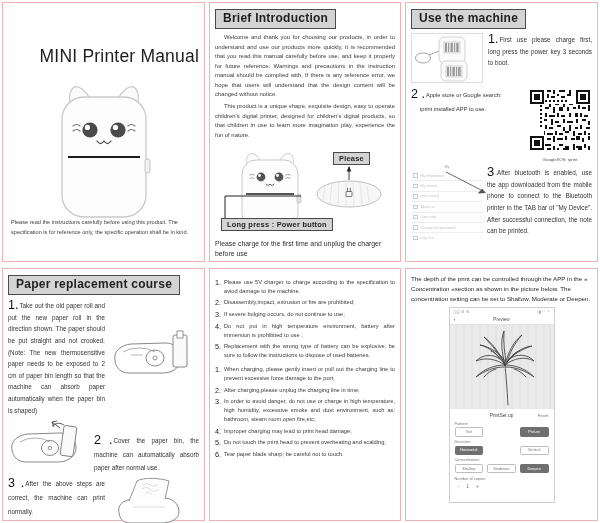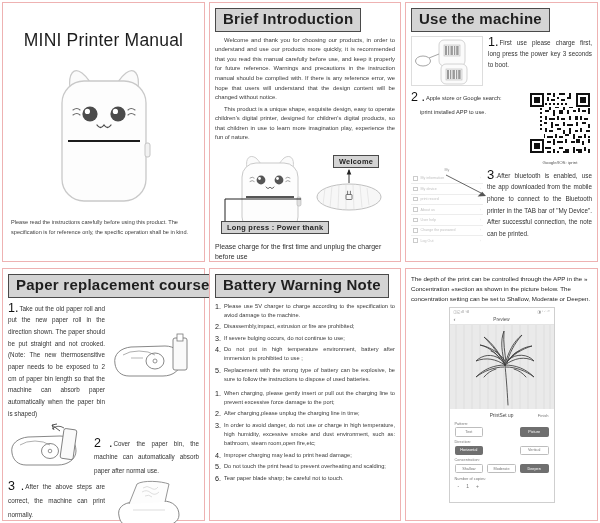--- a/index.html
+++ b/index.html
@@ -20,21 +20,21 @@
   .p-br{left:405px;top:268px; width:193px;height:253px;}
 
   .inner{position:absolute;left:5px;top:5px;right:5px;bottom:5px;}
 
   
   .chip{
     display:inline-block;
     background:#d4d4d4;
     border:1.3px solid #4a4a4a;
     padding:1px 7px 2px 7px;
-    font-size:15px;
+    font-size:12px;
     font-weight:700;
     letter-spacing:.25px;
     color:#1f1f1f;
     line-height:1.25;
     white-space:nowrap;
   }
   .chip.small{font-size:7.4px;padding:1px 5px;border-width:1.1px;font-weight:600;}
 
   
   .body-txt{font-size:5.9px;line-height:1.62;text-align:justify;color:#3a3a3a;}
@@ -89,21 +89,21 @@
   .hint-line{font-size:6.9px;line-height:1.45;color:#2d2d2d;}
   .deep-txt{font-size:6.2px;line-height:1.58;color:#272727;}
 </style>
 </head>
 <body>
 
 <div class="sheet">
 
   <div class="panel p-tl">
     <div class="inner">
-      <div class="big-title" style="margin-top:22px;">MINI Printer Manual</div>
+      <div class="big-title" style="margin-top:38px;text-align:right;">MINI Printer Manual</div>
 
       <div style="display:flex;justify-content:center;margin-top:8px;">
         <svg class="cat-svg" width="104" height="148" viewBox="0 0 104 148">
 
           <path d="M18 30 C16 14 22 8 30 14 C35 18 39 24 41 30 Z" fill="#fbfbfb" stroke="#c9c9c9" stroke-width="1.2"></path>
           <path d="M86 30 C88 14 82 8 74 14 C69 18 65 24 63 30 Z" fill="#fbfbfb" stroke="#c9c9c9" stroke-width="1.2"></path>
 
           <rect x="10" y="22" width="84" height="120" rx="22" ry="22" fill="#fdfdfd" stroke="#c9c9c9" stroke-width="1.3"></rect>
 
           <rect x="93" y="84" width="5" height="14" rx="2" fill="#f2f2f2" stroke="#c4c4c4" stroke-width="1"></rect>
@@ -152,40 +152,40 @@
           <path d="M15 29 q2.4 -1.8 4.2 0 M15 32.4 q2.4 -1.8 4.2 0" stroke="#777" stroke-width=".7" fill="none" stroke-linecap="round"></path>
           <path d="M55 29 q-2.4 -1.8 -4.2 0 M55 32.4 q-2.4 -1.8 -4.2 0" stroke="#777" stroke-width=".7" fill="none" stroke-linecap="round"></path>
           <path d="M31 38 q2 3 4 0 q2 3 4 0" stroke="#555" stroke-width=".9" fill="none" stroke-linecap="round"></path>
         </svg>
 
         <svg width="120" height="92" viewBox="0 0 120 92" style="position:absolute;left:0;top:0;">
           <path d="M86 52 L10 52 L10 80" stroke="#222" stroke-width="1" fill="none"></path>
           <path d="M10 86 l-2.6 -6 h5.2 Z" fill="#222"></path>
         </svg>
 
-        <div class="chip small" style="position:absolute;left:118px;top:8px;">Welcome</div>
+        <div class="chip small" style="position:absolute;left:118px;top:8px;">Please</div>
         <svg width="80" height="46" viewBox="0 0 80 46" style="position:absolute;left:96px;top:22px;">
           <path d="M38 1 L38 14" stroke="#222" stroke-width=".9"></path>
           <path d="M38 0 l-2.3 5.4 h4.6 Z" fill="#222" transform="translate(0,0)"></path>
           <ellipse cx="38" cy="28" rx="32" ry="13" fill="#f7f7f7" stroke="#b9b9b9" stroke-width=".9"></ellipse>
           <g stroke="#dcdcdc" stroke-width=".6">
             <line x1="14" y1="19" x2="12" y2="36"></line>
               <line x1="21" y1="16.5" x2="19" y2="38.5"></line>
             <line x1="28" y1="15.3" x2="27" y2="40"></line>
               <line x1="35" y1="15" x2="35" y2="41"></line>
             <line x1="42" y1="15.3" x2="43" y2="40.6"></line>
               <line x1="49" y1="16.5" x2="51" y2="38.5"></line>
             <line x1="56" y1="19" x2="58" y2="36"></line>
           </g>
           <rect x="35" y="25.5" width="6" height="5" rx=".6" fill="none" stroke="#555" stroke-width=".8"></rect>
           <line x1="36.6" y1="25.5" x2="36.6" y2="21.8" stroke="#555" stroke-width=".8"></line>
           <line x1="39.4" y1="25.5" x2="39.4" y2="21.8" stroke="#555" stroke-width=".8"></line>
         </svg>
 
-        <div class="chip small" style="position:absolute;left:6px;top:74px;">Long  press : Power  thank</div>
+        <div class="chip small" style="position:absolute;left:6px;top:74px;">Long  press : Power  button</div>
       </div>
 
       <div class="hint-line" style="margin-top:3px;">Please charge for the first time and unplug the charger before use</div>
     </div>
   </div>
 
   <div class="panel p-tr">
     <div class="inner">
       <div class="chip">Use the machine</div>
 
@@ -442,21 +442,20 @@
             </g>
             <line x1="24" y1="30" x2="56" y2="30" stroke="#cfcfcf" stroke-width=".7"></line>
           </svg>
         </div>
       </div>
     </div>
   </div>
 
   <div class="panel p-bm">
     <div class="inner">
-      <div class="chip">Battery Warning Note</div>
       <ul class="olist" style="margin-top:4px;">
         <li>
             <span class="n">1.</span>
             <span class="t">Please use 5V charger to charge according to the specification to aviod damage to the machine.</span>
           </li>
         <li>
             <span class="n">2.</span>
             <span class="t">Disassembly,impact, extrusion or fire are prohibited;</span>
           </li>
         <li>

